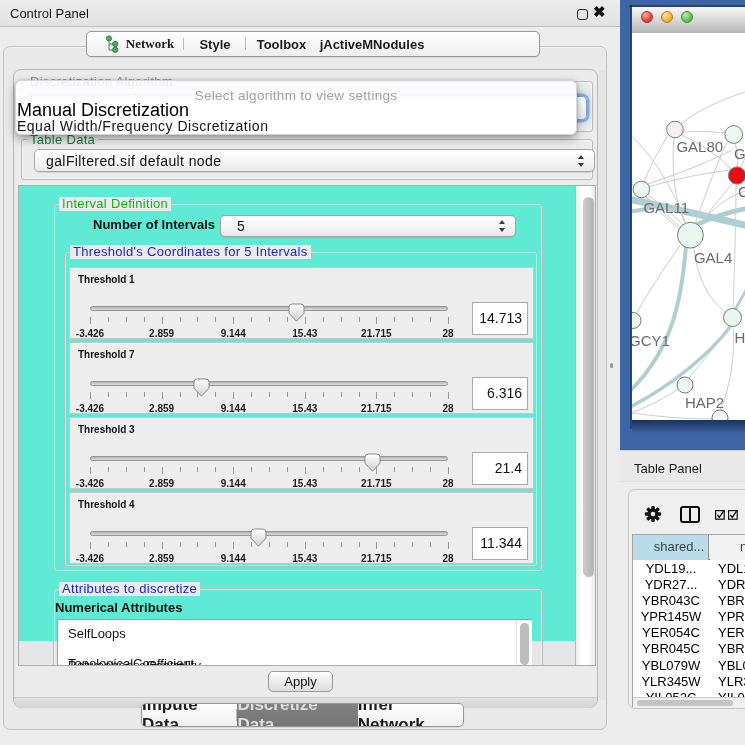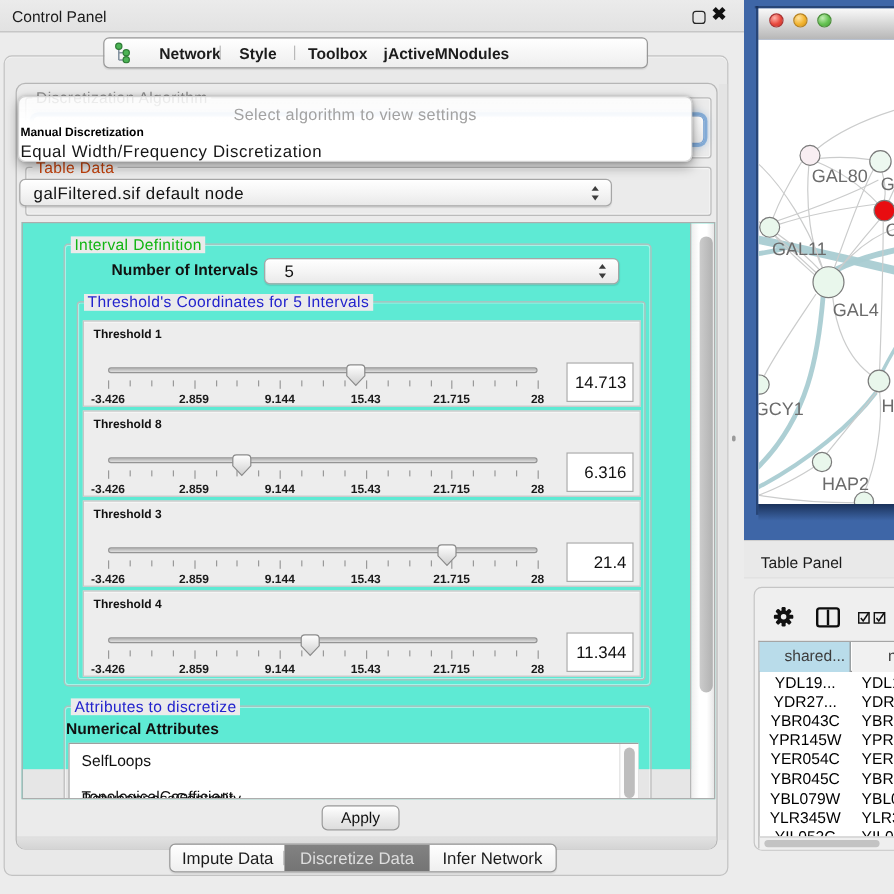--- a/index.html
+++ b/index.html
@@ -16,45 +16,45 @@
 
 #outer-panel { left:3px; top:46px; width:604px; height:684px; background:#e9e9e9; border:1px solid #c2c2c2; border-radius:7px; box-shadow:inset 0 1px 0 #f4f4f4; }
 #inner-panel { left:13px; top:69px; width:585px; height:639px; background:#ebebeb; border:1px solid #b6b6b6; border-radius:8px; }
 #inner-panel-bottom { left:14px; top:697px; width:583px; height:11px; background:linear-gradient(#e1e1e1,#d3d3d3); border-radius:0 0 8px 8px; border-top:1px solid #cccccc; }
 
 
 #tabbar { left:86px; top:31px; width:454px; height:26px; background:linear-gradient(#ffffff,#eeeeee); border:1px solid #989898; border-radius:5px; display:flex; overflow:hidden; box-shadow:0 1px 1px rgba(0,0,0,.08); }
 .tab { position:relative; height:100%; display:flex; align-items:center; justify-content:center; font-size:13px; font-weight:bold; color:#1c1c1c; }
 .tab .sep { position:absolute; right:0; top:6px; bottom:6px; width:1px; background:#b9b9b9; }
 .tab.selected { background:linear-gradient(#838383,#757575); color:#e4e4e4; }
-#tab-network { width:97px; justify-content:space-between; padding-left:8px; }
+#tab-network { width:97px; justify-content:center; padding-left:8px;font-family:Liberation Serif, serif; }
 #tab-style { width:62px; }
 #tab-select { width:71px; }
 #tab-cyni { width:114px; }
 #tab-jactive { width:110px; }
 .neticon { margin-right:7px; }
 
 
 .group { position:absolute; border:1px solid #bbbbbb; border-radius:3px; box-shadow:inset 0 0 0 1px rgba(255,255,255,.45); }
-.gtitle { position:absolute; top:-7px; left:5px; background:#ebebeb; padding:0 3px; font-size:13px; letter-spacing:0.3px; color:#c2410c; line-height:14px; white-space:nowrap; }
+.gtitle { position:absolute; top:-7px; left:5px; background:#ebebeb; padding:0 3px; font-size:13px; letter-spacing:0.3px; color:#15803d; line-height:14px; white-space:nowrap; }
 .gtitle.green { color:#12b512; }
 .gtitle.blue { color:#2323cd; }
 
 
 .combo { position:absolute; background:linear-gradient(#ffffff,#f4f4f4 55%,#e9e9e9); border:1px solid #a6a6a6; border-radius:5px; font-size:14px; letter-spacing:0.4px; color:#111; box-shadow:0 1px 1px rgba(0,0,0,.10), inset 0 1px 0 #fff; }
 .combo .ctext { position:absolute; left:11px; top:50%; transform:translateY(-50%); white-space:nowrap; }
 .combo .arrows { position:absolute; right:9px; top:50%; transform:translateY(-50%); width:7px; height:12px; }
 .combo .arrows::before { content:""; position:absolute; left:0; top:0; border-left:3.5px solid transparent; border-right:3.5px solid transparent; border-bottom:4.5px solid #3c3c3c; }
 .combo .arrows::after { content:""; position:absolute; left:0; bottom:0; border-left:3.5px solid transparent; border-right:3.5px solid transparent; border-top:4.5px solid #3c3c3c; }
 .combo.focused { border-color:#78a3d4; box-shadow:0 0 0 2.5px rgba(96,150,208,.66), 0 0 6px 2px rgba(96,150,208,.45); }
 
 
 #algo-popup { left:15px; top:80px; width:562px; height:55px; border:1px solid rgba(150,150,150,.4); background:linear-gradient(rgba(255,255,255,.78), rgba(255,255,255,.94) 16px, rgba(255,255,255,1) 21px); border-radius:6px; box-shadow:0 4px 10px rgba(0,0,0,.35), 0 0 3px rgba(0,0,0,.18); z-index:30; overflow:hidden; }
 #algo-popup .prompt { position:absolute; left:0; right:0; top:7px; text-align:center; font-size:13.5px; letter-spacing:0.3px; color:#a2a2a2; }
-#algo-popup .item1 { position:absolute; left:1px; top:22px; line-height:15px; font-size:10px; font-weight:bold; color:#000; }
+#algo-popup .item1 { position:absolute; left:1px; top:22px; line-height:15px; font-size:18px; font-weight:normal; color:#000; }
 #algo-popup .item2 { position:absolute; left:1px; top:38px; line-height:15px; font-size:14px; letter-spacing:0.5px; color:#161616; }
 
 
 #scrollpane { left:18px; top:185px; width:578px; height:481px; border:1px solid #adadad; background:#5eead4; overflow:hidden; }
 #sp-bottomshade { left:0px; top:455px; width:558px; height:26px; background:#e6e6e6; }
 #vscroll { position:absolute; right:0; top:0; bottom:0; width:20px; background:linear-gradient(to right,#ededed,#ffffff 35%,#ffffff 68%,#e7e7e7); border-left:1px solid #b7b7b7; }
 #vscroll-thumb { position:absolute; left:7px; top:11px; width:11px; height:380px; border-radius:6px; background:linear-gradient(to right,#cccccc,#b2b2b2); }
 
 
 .tblock { position:absolute; left:50px; width:465px; height:72px; background:#ededed; border:1px solid #c6c6c6; box-shadow:inset 0 1px 0 #f7f7f7; }
@@ -67,21 +67,21 @@
 
 
 #attr-list { position:absolute; left:38px; top:433px; width:475px; height:62px; background:#fff; border:1px solid #9f9f9f; }
 .attr-item { position:absolute; left:10px; font-size:13px; color:#111; }
 #attr-scroll { position:absolute; left:458px; top:0; bottom:0; width:16px; border-left:1px solid #e2e2e2; background:#fcfcfc; }
 #attr-thumb { position:absolute; left:3px; top:3px; width:9px; height:42px; border-radius:4.5px; background:#bdbdbd; }
 
 
 #apply-btn { left:268px; top:671px; width:65px; height:21px; background:linear-gradient(#ffffff,#eaeaea 55%,#dddddd); border:1px solid #9a9a9a; border-radius:5px; font-size:13px; color:#111; text-align:center; line-height:19px; }
 #bottom-tabbar { left:141px; top:703px; width:323px; height:24px; background:linear-gradient(#ffffff,#efefef); border:1px solid #989898; border-radius:5px; display:flex; overflow:hidden; box-shadow:0 1px 1px rgba(0,0,0,.08); }
-.btab { position:relative; height:100%; display:flex; align-items:center; justify-content:center; font-size:14px; font-weight:normal; color:#1c1c1c; }
+.btab { position:relative; height:100%; display:flex; align-items:center; justify-content:center; font-size:17px; font-weight:bold; color:#1c1c1c; }
 .btab.selected { background:linear-gradient(#828282,#747474); color:#dedede; }
 .btab .sep { position:absolute; right:0; top:5px; bottom:5px; width:1px; background:#b9b9b9; }
 #btab-impute { width:96px; }
 #btab-discretize { width:121px; }
 #btab-infer { width:106px; }
 #split-dot { left:610px; top:363px; width:3px; height:5px; border-radius:2px; background:#9a9a9a; }
 
 
 #right { left:620px; top:0; width:125px; height:745px; background:#ececec; }
 #blue-bg { position:absolute; left:0; top:0; width:125px; height:450px; background:#3e66a7; }
@@ -156,21 +156,21 @@
   <div class="group" id="algo-group" style="left:21px; top:81px; width:572px; height:51px;">
     <span class="gtitle" style="color:#8f8f8f;">Discretization Algorithm</span>
   </div>
   <div class="combo focused" id="algo-combo" style="left:27px; top:96px; width:560px; height:24px;">
     <span class="arrows"></span>
   </div>
 
   <div class="group" id="tabledata-group" style="left:21px; top:139px; width:572px; height:41px;">
     <span class="gtitle">Table Data</span>
   </div>
-  <div class="combo" id="tabledata-combo" style="left:16px; top:149px; width:494px; height:23px;">
+  <div class="combo" id="tabledata-combo" style="left:34px; top:149px; width:561px; height:23px;">
     <span class="ctext">galFiltered.sif default node</span>
     <span class="arrows"></span>
   </div>
 
   <div class="abs" id="scrollpane">
     <div class="abs" id="sp-bottomshade"></div>
 
     <div class="group" id="interval-group" style="left:34px; top:17px; width:490px; height:369px; border-radius:4px;">
       <span class="gtitle green">Interval Definition</span>
     </div>
@@ -219,21 +219,21 @@
               <linearGradient id="thg0" x1="0" y1="0" x2="0" y2="1">
                 <stop offset="0" stop-color="#ffffff"></stop>
                 <stop offset="1" stop-color="#cfcfcf"></stop>
               </linearGradient>
             </defs>
             <path d="M1 4.2 Q1 1 4.2 1 L12.8 1 Q16 1 16 4.2 L16 10.2 L8.5 18.2 L1 10.2 Z" fill="url(#thg0)" stroke="#8a8a8a" stroke-width="1"></path>
           </svg>
           <div class="vbox">14.713</div>
         </div>
         <div class="tblock" style="top: 156px;">
-          <div class="tlabel">Threshold 8</div>
+          <div class="tlabel">Threshold 7</div>
           <div class="track"></div>
           <div class="tick" style="left:20.0px; top:49px; height:7px;"></div>
           <div class="tick" style="left:37.9px; top:49px; height:5px;"></div>
           <div class="tick" style="left:55.8px; top:49px; height:5px;"></div>
           <div class="tick" style="left:73.7px; top:49px; height:5px;"></div>
           <div class="tick" style="left:91.6px; top:49px; height:7px;"></div>
           <div class="tick" style="left:109.5px; top:49px; height:5px;"></div>
           <div class="tick" style="left:127.4px; top:49px; height:5px;"></div>
           <div class="tick" style="left:145.3px; top:49px; height:5px;"></div>
           <div class="tick" style="left:163.2px; top:49px; height:7px;"></div>

